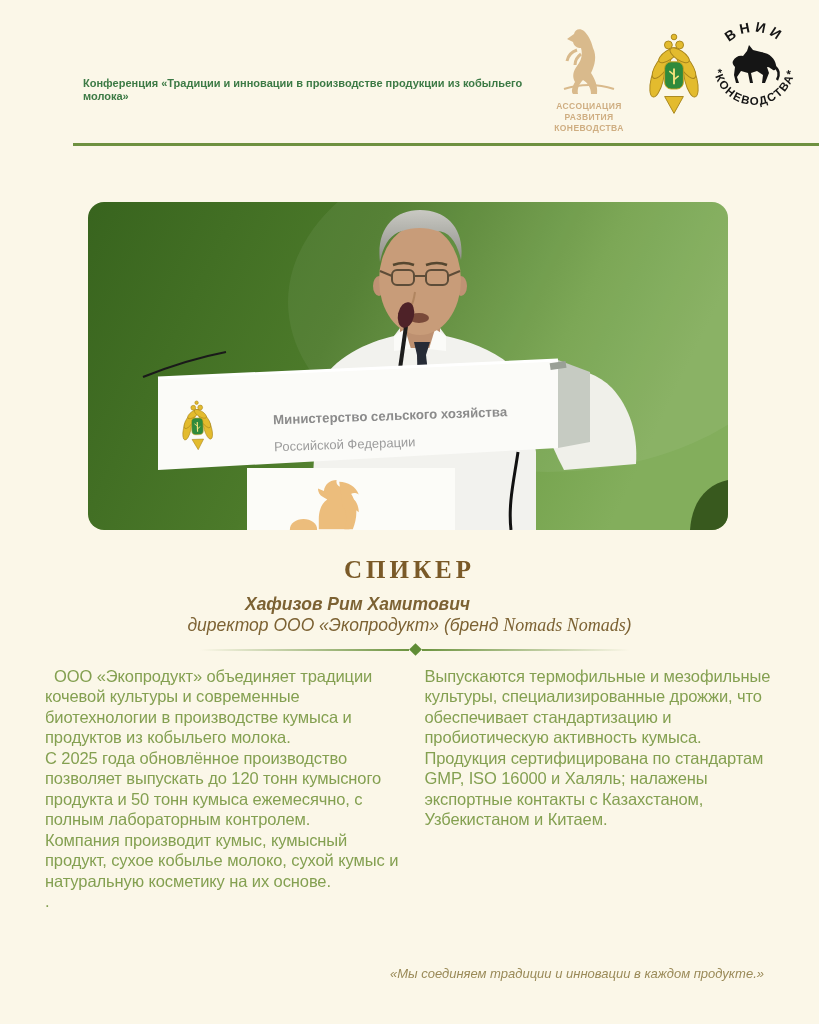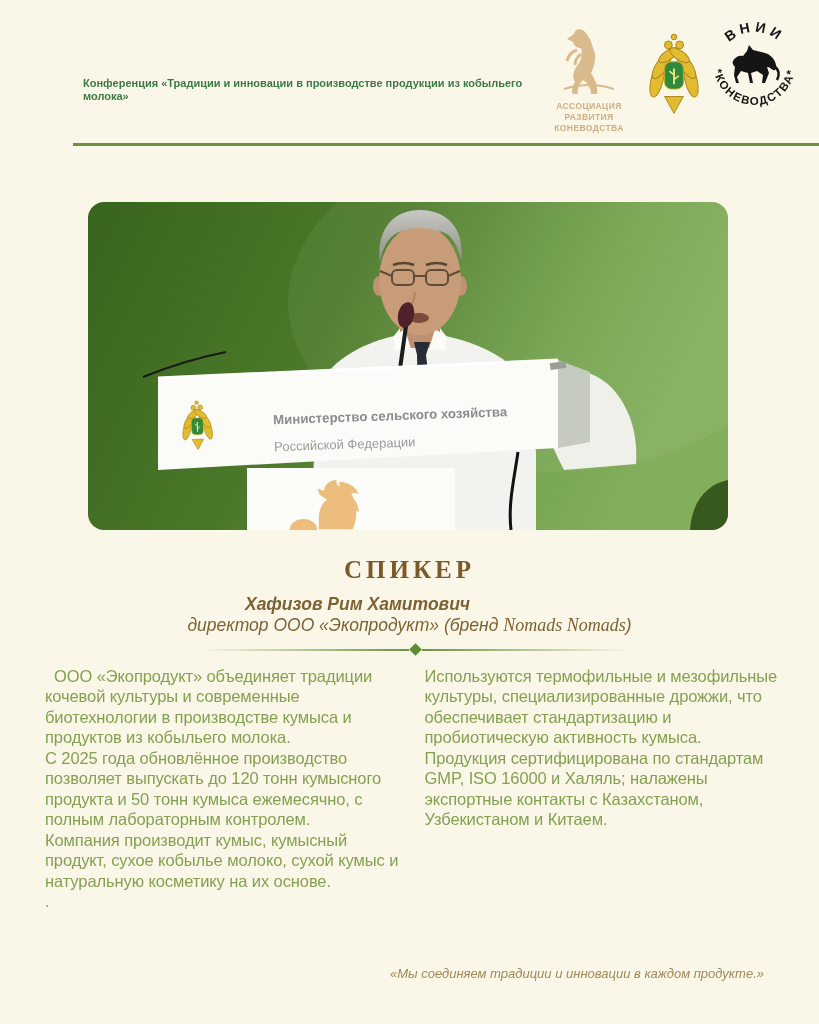--- a/index.html
+++ b/index.html
@@ -222,20 +222,20 @@
   </div>
 
   <div class="cols">
     <div class="col col-left">
         <p>ООО «Экопродукт» объединяет традиции кочевой культуры и современные биотехнологии в производстве кумыса и продуктов из кобыльего молока.</p>
         <p>С 2025 года обновлённое производство позволяет выпускать до 120 тонн кумысного продукта и 50 тонн кумыса ежемесячно, с полным лабораторным контролем.</p>
         <p>Компания производит кумыс, кумысный продукт, сухое кобылье молоко, сухой кумыс и натуральную косметику на их основе.</p>
         <p>.</p>
       </div>
     <div class="col col-right">
-        <p>Используются термофильные и мезофильные культуры, специализированные дрожжи, что обеспечивает стандартизацию и пробиотическую активность кумыса.</p>
+        <p>Выпускаются термофильные и мезофильные культуры, специализированные дрожжи, что обеспечивает стандартизацию и пробиотическую активность кумыса.</p>
         <p>Продукция сертифицирована по стандартам GMP, ISO 16000 и Халяль; налажены экспортные контакты с Казахстаном, Узбекистаном и Китаем.</p>
       </div>
   </div>
 
   <div class="quote">«Мы соединяем традиции и инновации в каждом продукте.»</div>
 
 </div>
 
 </body></html>

